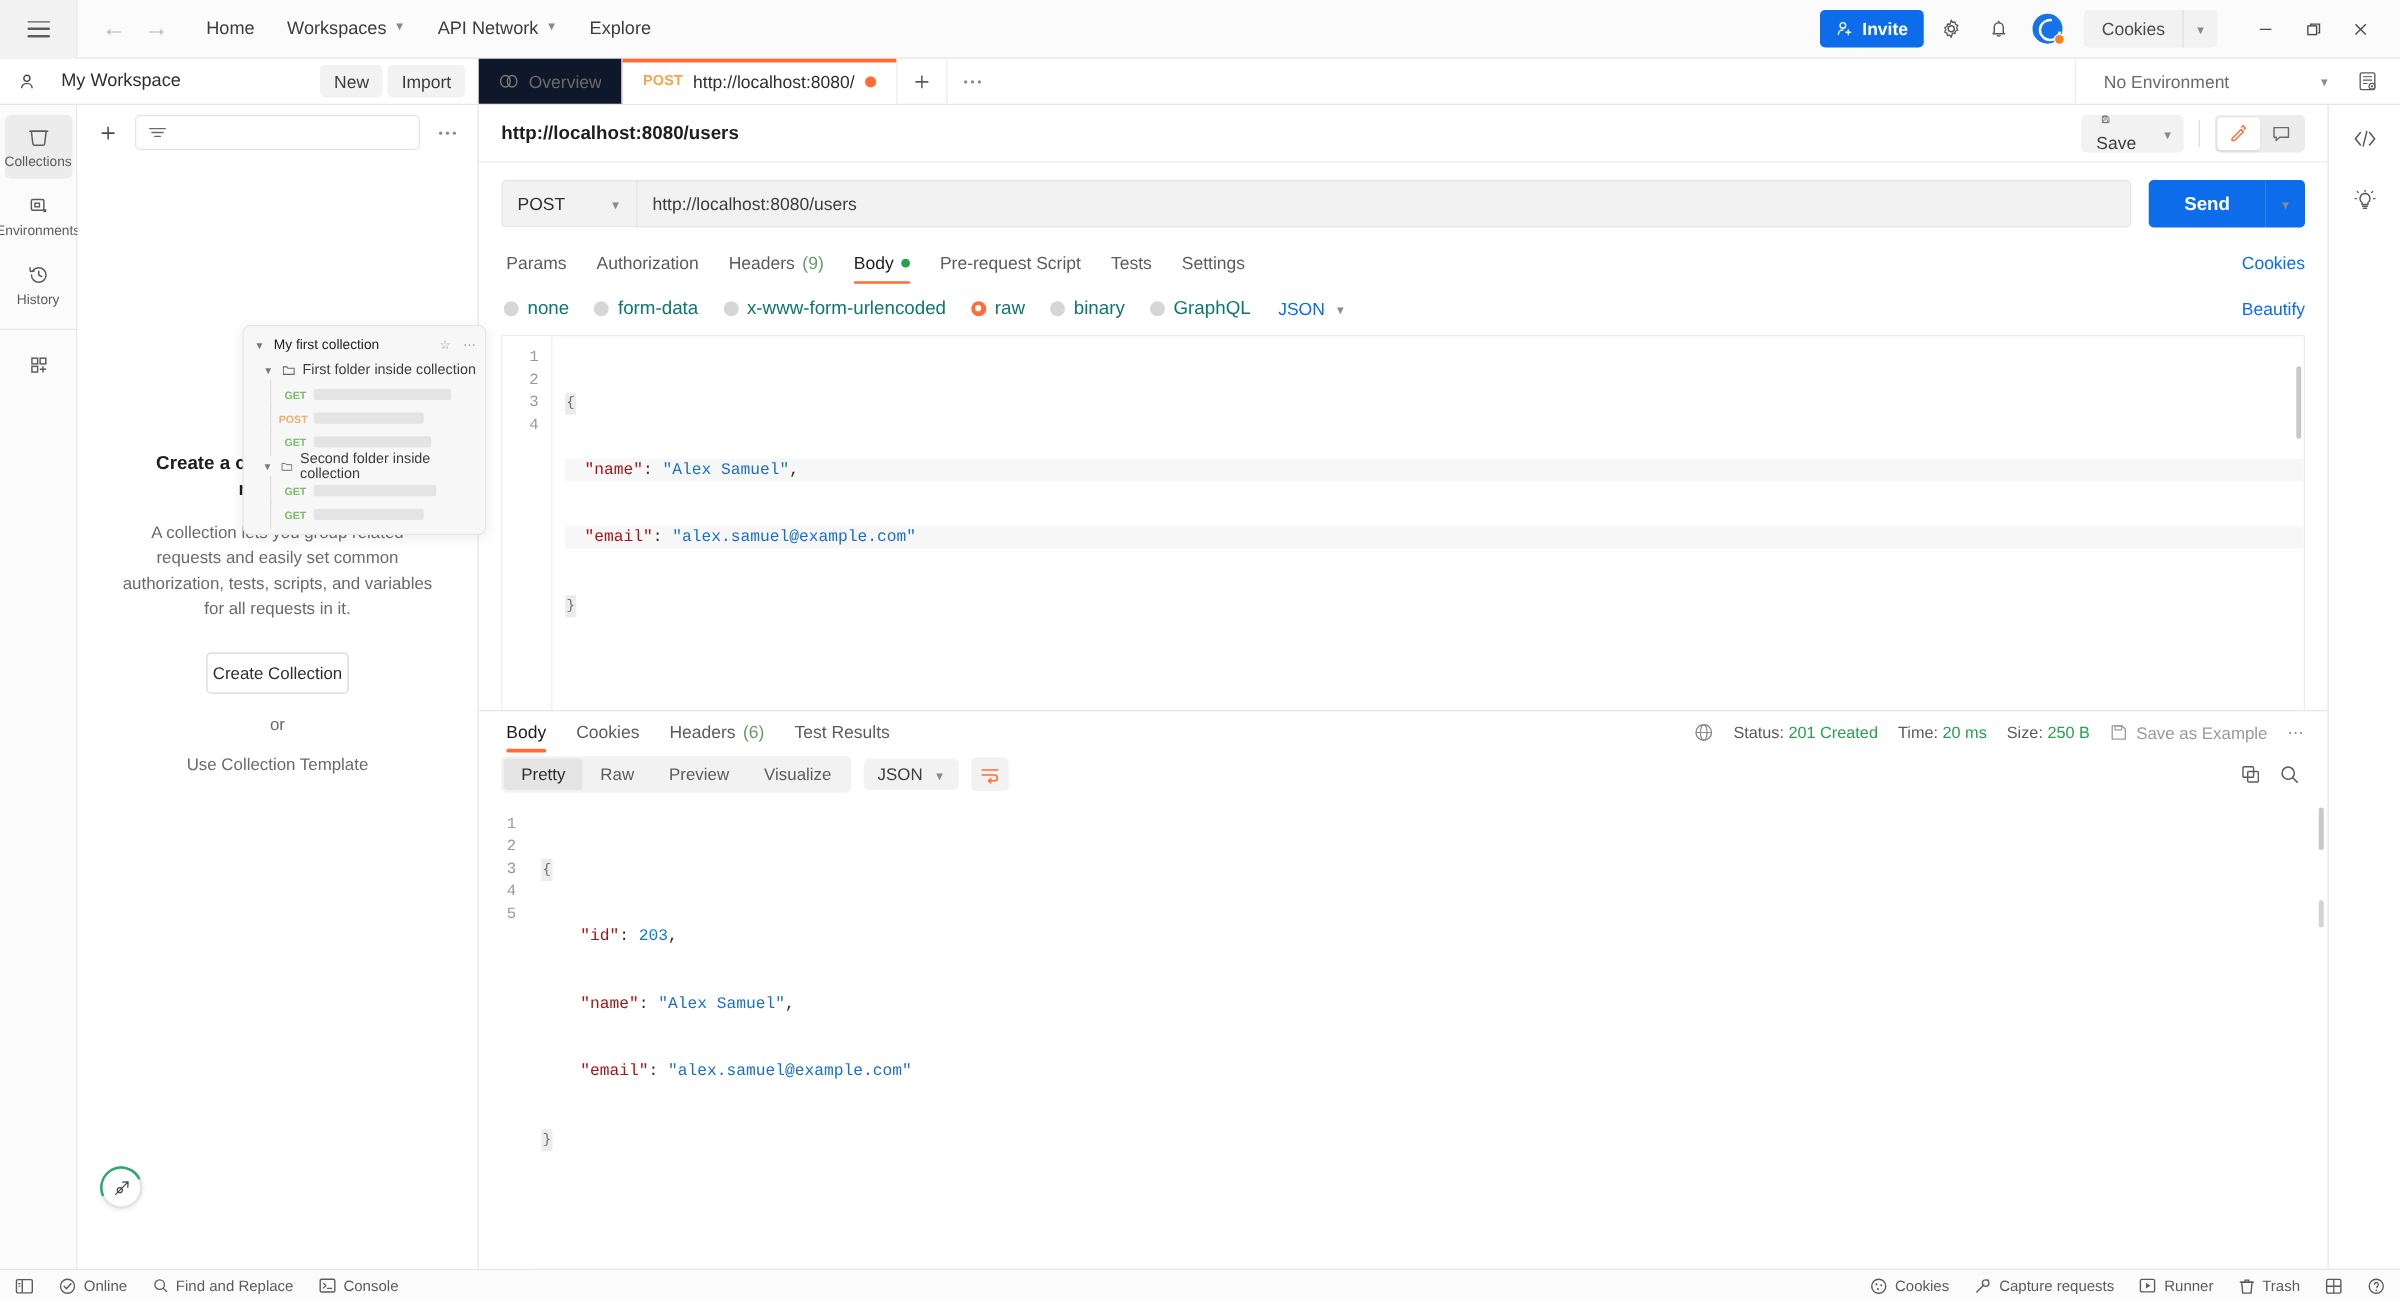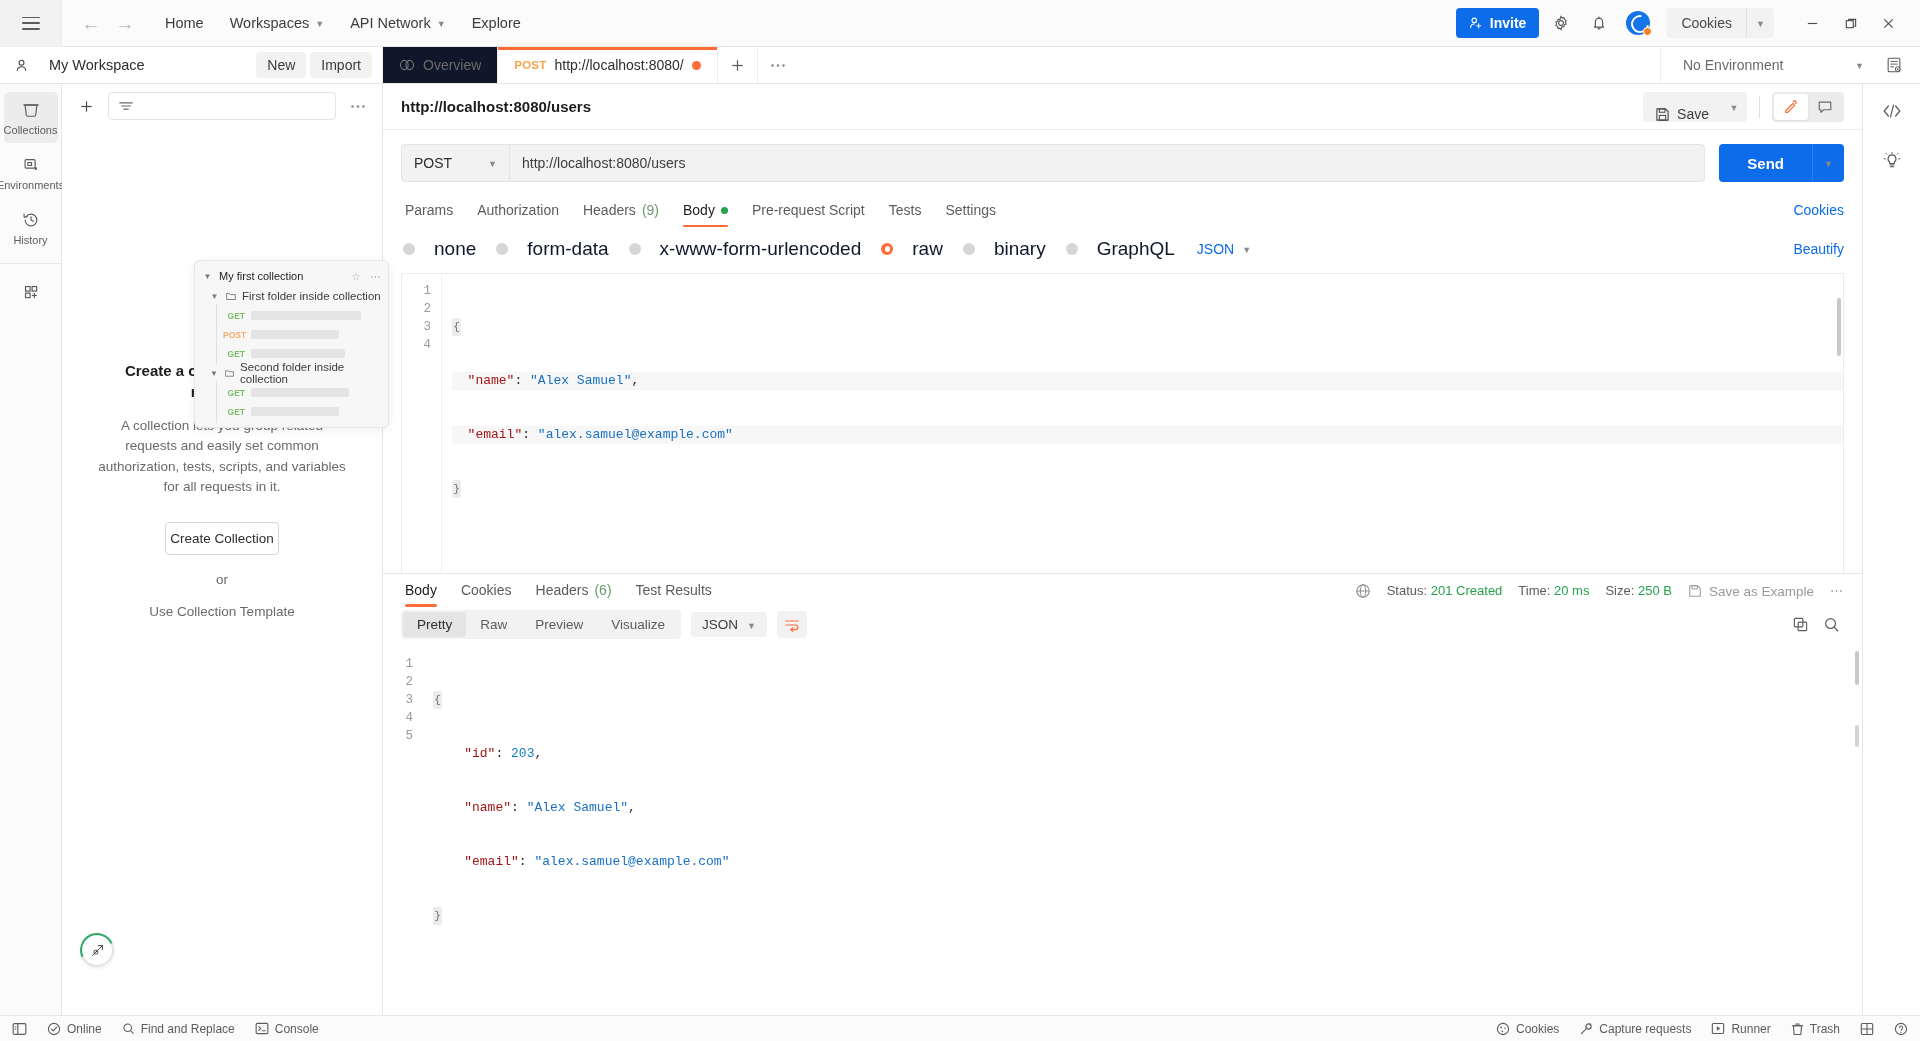--- a/index.html
+++ b/index.html
@@ -28,21 +28,21 @@
     display: flex; align-items: center; justify-content: center;
     background: #f2f2f2;
     border-right: 1px solid #ececec;
   }
   .ham { width: 18px; height: 13px; display:flex; flex-direction: column; justify-content: space-between; }
   .ham i { display:block; height: 1.6px; background: #5c5c5c; border-radius: 1px; }
   .navarrows { display: flex; align-items: center; gap: 12px; margin-left: 18px; }
   .navarrow { width: 22px; height: 22px; display:flex; align-items:center; justify-content:center; color:#b5b5b5; font-size:19px; line-height:1; cursor: pointer;}
   .topnav { display: flex; align-items: center; gap: 4px; margin-left: 18px; }
   .topnav-item {
-    display: flex; align-items: center; gap: 6px;
+    display: flex; align-items: flex-start; gap: 6px;
     padding: 6px 11px; border-radius: 4px;
     font-size: 14.5px; color: #3c3c3c; cursor: pointer; white-space: nowrap;
   }
   .caret { font-size: 9px; color: #8a8a8a; display:inline-block; transform: translateY(1px); }
   .search-wrap { position: absolute; left: 50%; transform: translateX(-50%); width: 420px; }
   .search-box {
     height: 30px; border: 1px solid #e4e4e4; background: #f7f7f7;
     border-radius: 4px; display: flex; align-items: center; gap: 8px;
     padding: 0 10px; justify-content: center; cursor: text;
   }
@@ -174,21 +174,21 @@
 
   
   .main { flex:1; display:flex; flex-direction:column; min-width:0; background:#fff; }
   .req-title-row {
     height:46px; display:flex; align-items:center; padding:0 18px; gap:10px;
     border-bottom:1px solid #ededed;
   }
   .req-title { font-size:15px; font-weight:600; color:#1d1d1d; }
   .rt-right { margin-left:auto; display:flex; align-items:center; gap:8px; }
   .save-group { display:flex; align-items:center; background:#f2f2f2; border-radius:4px; height:30px;}
-  .save-btn { display:flex; align-items:flex-end; gap:7px; padding:0 12px; font-size:14px; color:#3c3c3c; cursor:pointer; height:30px;}
+  .save-btn { display:flex; align-items:flex-start; gap:7px; padding:0 12px; font-size:14px; color:#3c3c3c; cursor:pointer; height:30px;flex-direction:column;}
   .save-caret { width:26px; height:30px; display:flex; align-items:center;justify-content:center; cursor:pointer;}
   .vdivider { width:1px; height:22px; background:#e0e0e0; margin:0 4px; }
   .seg-group { display:flex; background:#ececec; border-radius:4px; padding:2px; }
   .seg { width:34px; height:26px; display:flex; align-items:center; justify-content:center; border-radius:3px; cursor:pointer; color:#6a6a6a;}
   .seg.active { background:#fff; box-shadow:0 1px 2px rgba(0,0,0,.08); color:#ff6c37; }
 
   .url-row { display:flex; align-items:center; padding:14px 18px 12px; gap:0; }
   .method-sel {
     display:flex; align-items:center; justify-content:space-between;
     width:108px; height:38px; background:#f2f2f2; border:1px solid #e4e4e4; border-right:none;
@@ -219,21 +219,21 @@
   .rtab.active { color:#1d1d1d; }
   .rtab.active::after {
     content:''; position:absolute; left:12px; right:12px; bottom:4px; height:2.5px; background:#ff6c37; border-radius:2px;
   }
   .rtab:first-child.active::after{ left:4px; }
   .green-dot { width:7px; height:7px; border-radius:50%; background:#26a14e; }
   .count { color:#6a9a6a; }
   .cookies-link { margin-left:auto; color:#0c6ce9; font-size:14px; cursor:pointer; padding-bottom:5px;}
 
   .body-opts { display:flex; align-items:center; gap:0; padding: 4px 18px 10px; }
-  .radio-opt { display:flex; align-items:center; gap:19px; padding: 3px 10px 3px 2px; font-size:19px; color:#0f172a; cursor:pointer; margin-right:8px;}
+  .radio-opt { display:flex; align-items:center; gap:7px; padding: 3px 10px 3px 2px; font-size:15px; color:#0f766e; cursor:pointer; margin-right:8px;}
   .radio-opt:first-child{ margin-left:0; }
   .rdot { width:12px; height:12px; border-radius:50%; background:#d6d6d6; flex:none; position:relative;}
   .radio-opt.sel .rdot { background:#ff6c37; }
   .radio-opt.sel .rdot::after { content:''; position:absolute; inset:3.4px; border-radius:50%; background:#fff; }
   .fmt-sel { display:flex; align-items:center; gap:8px; color:#0c6ce9; font-size:14px; cursor:pointer; margin-left:4px;}
   .beautify { margin-left:auto; color:#0c6ce9; font-size:14px; cursor:pointer; }
 
   
   .editor-wrap {
     margin: 0 18px; border:1px solid #ececec; border-bottom:none; flex:none;

